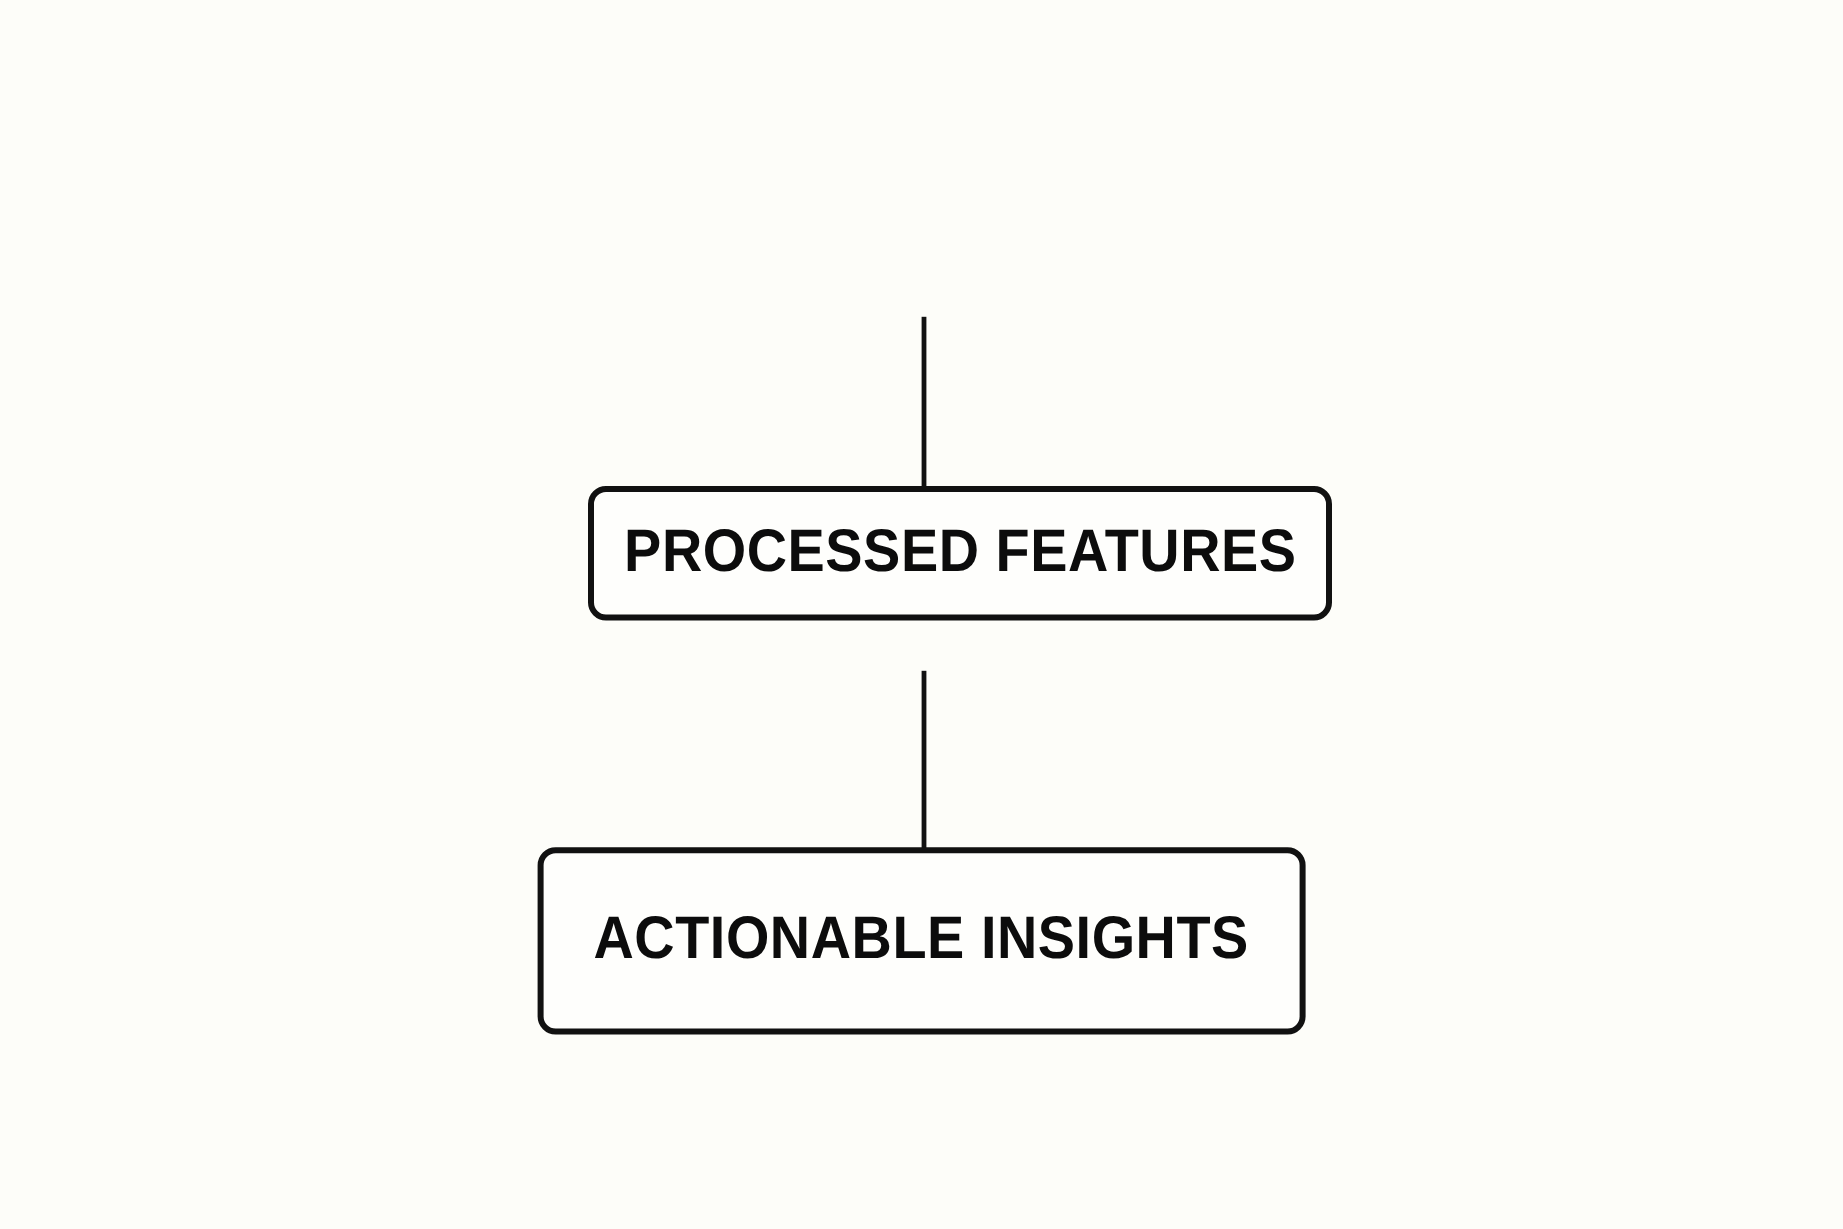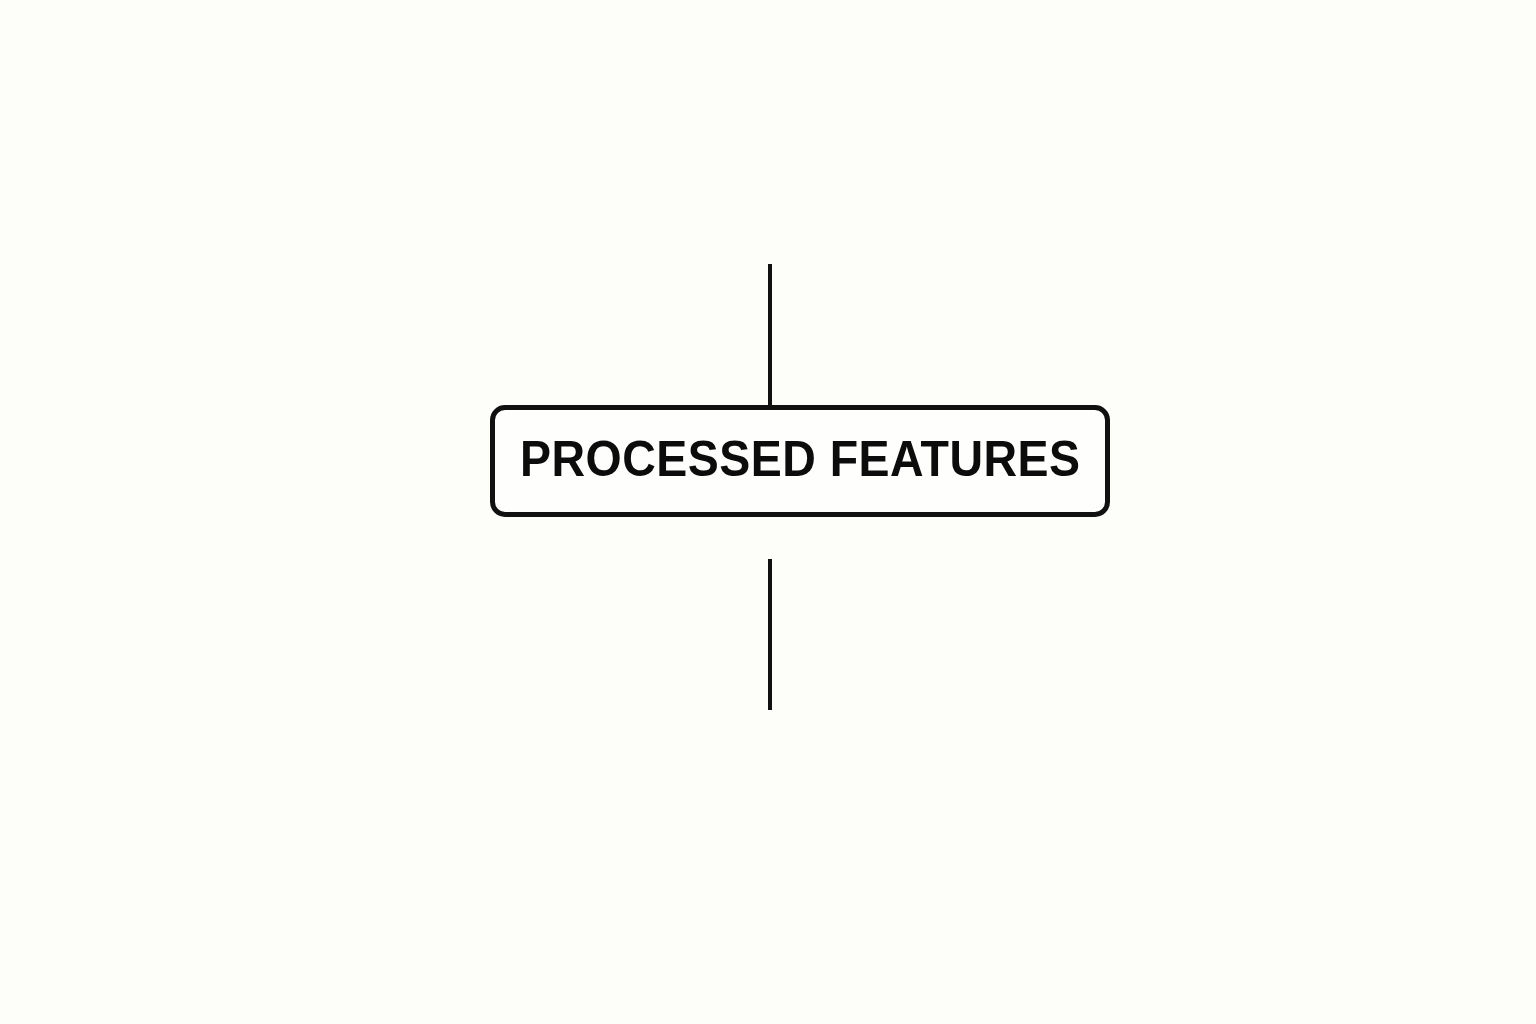--- a/index.html
+++ b/index.html
@@ -100,14 +100,17 @@
 
 
   <div class="flow-connector" id="connector-1"></div>
 
   <div class="flow-node" id="node-2">
     <span class="flow-node-label">PROCESSED FEATURES</span>
   </div>
 
   <div class="flow-connector" id="connector-2"></div>
 
+  <div class="flow-node" id="node-3">
+    <span class="flow-node-label">ACTIONABLE INSIGHTS</span>
+  </div>
 
 </div>
 
 </body></html>

